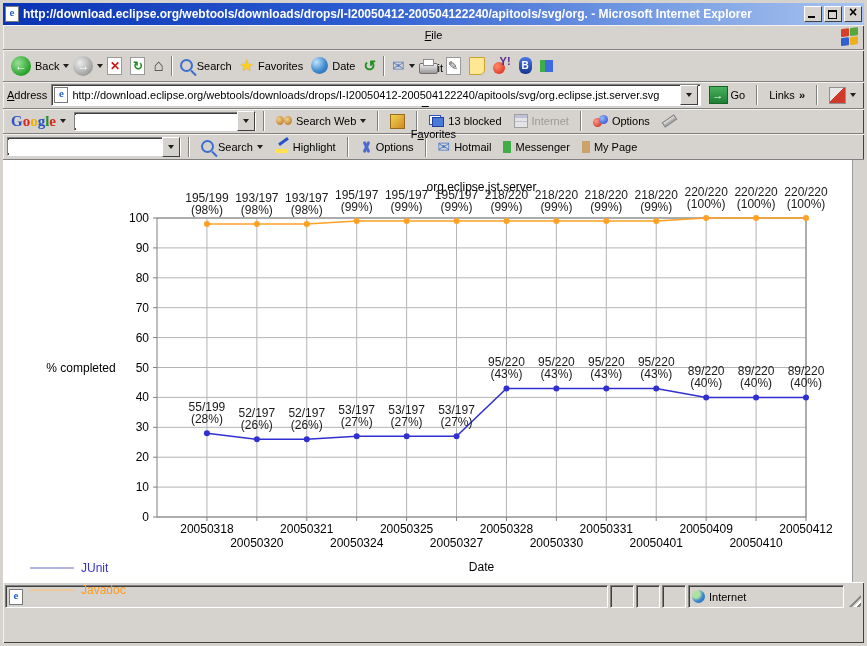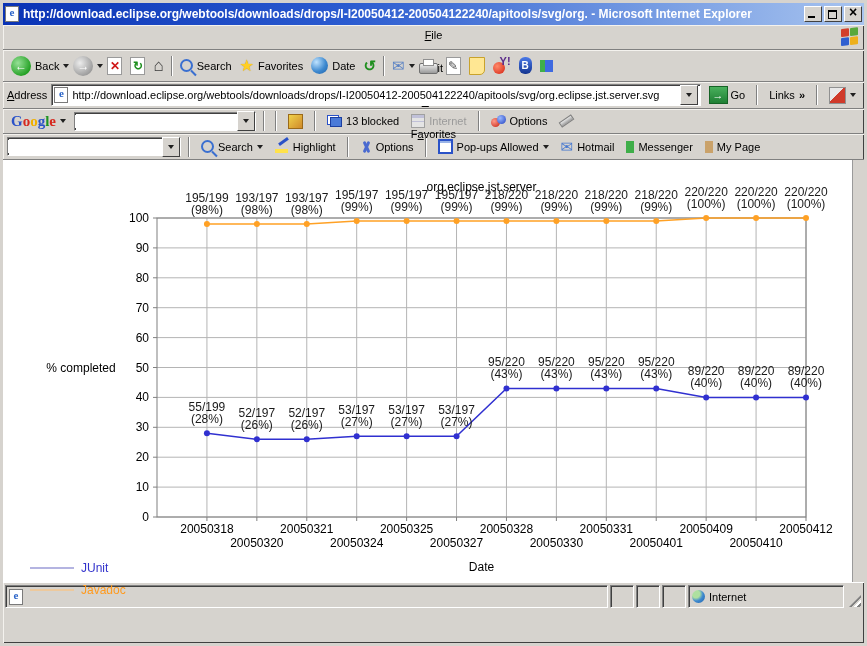--- a/index.html
+++ b/index.html
@@ -287,20 +287,25 @@
       <span class="glogo"><span style="color:#2a52c8">G</span><span style="color:#d6281e">o</span><span style="color:#efb000">o</span><span style="color:#2a52c8">g</span><span style="color:#1f9422">l</span><span style="color:#d6281e">e</span></span>
       <span class="dd"></span>
     </span>
     <span class="ginput sunken">
       <input value="" style="">
       <span class="ddbtn raised combo-dd">
             <span class="dd"></span>
           </span>
     </span>
     <span class="vsep"></span>
+    <span class="tbtn">
+      <span class="binoc"></span>
+      <span>Search Web</span>
+      <span class="dd"></span>
+    </span>
     <span class="vsep"></span>
     <span class="tbtn">
       <span class="chip"></span>
     </span>
     <span class="vsep"></span>
     <span class="tbtn">
       <span class="popico"></span>
       <span>13 blocked</span>
     </span>
     <span class="tbtn">
@@ -333,25 +338,20 @@
     <span class="tbtn">
       <span class="hilite"></span>
       <span>Highlight</span>
     </span>
     <span class="vsep"></span>
     <span class="tbtn">
       <span class="wrench"></span>
       <span>Options</span>
     </span>
     <span class="vsep"></span>
-    <span class="tbtn">
-      <span class="popsq"></span>
-      <span>Pop-ups Allowed</span>
-      <span class="dd"></span>
-    </span>
     <span class="tbtn">
       <span class="mailb">✉</span>
       <span>Hotmail</span>
     </span>
     <span class="tbtn">
       <span class="person p-green"></span>
       <span>Messenger</span>
     </span>
     <span class="tbtn">
       <span class="person p-tan"></span>

